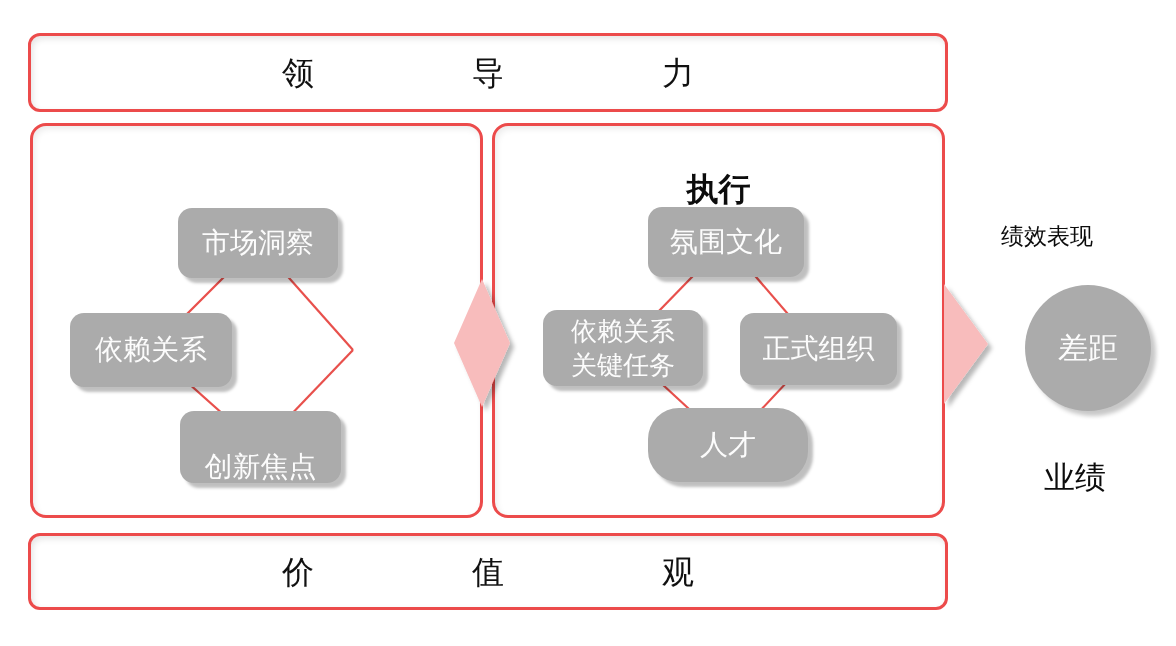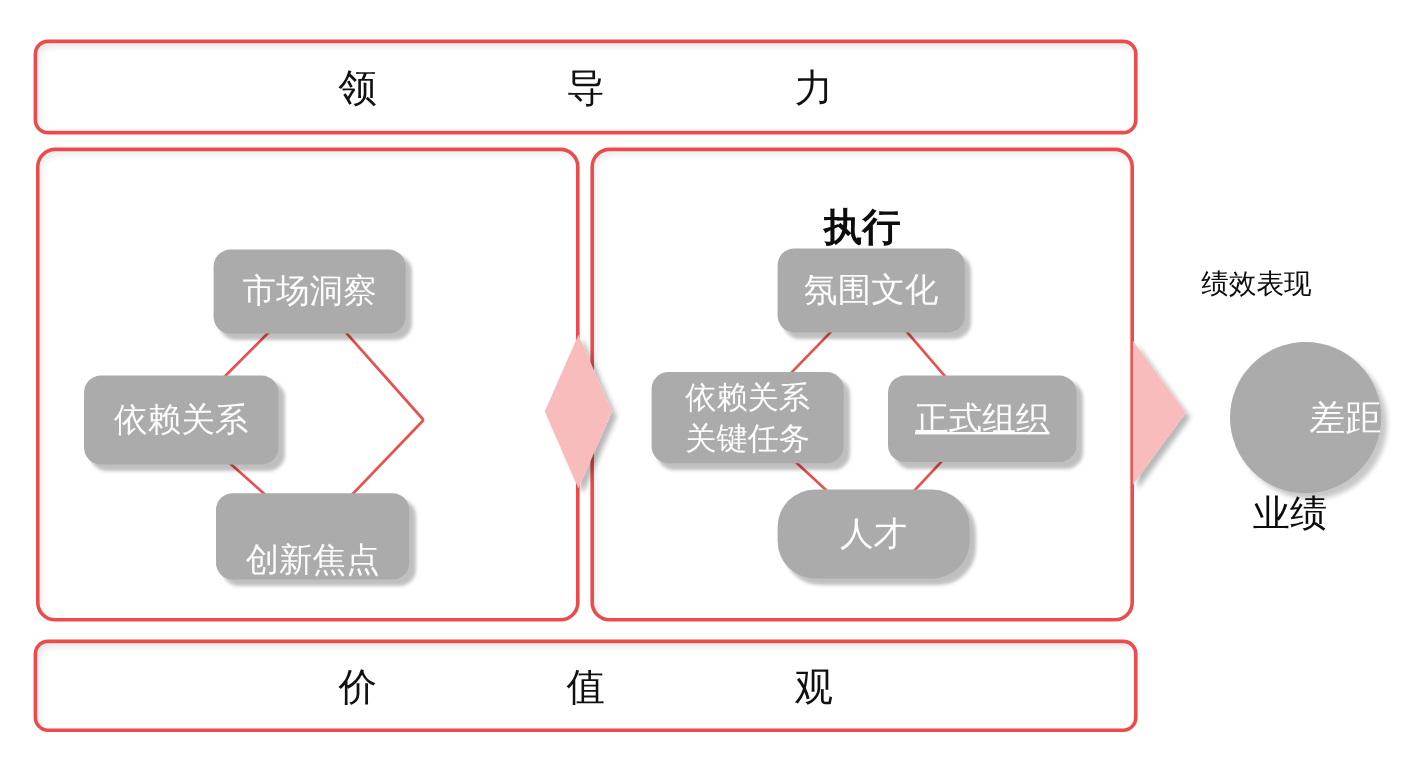--- a/index.html
+++ b/index.html
@@ -41,34 +41,34 @@
     display:flex;flex-direction:column;align-items:center;justify-content:center;
     color:#FCFCFC;font-size:28px;line-height:1.15;z-index:3;
     box-shadow:5px 5px 3px rgba(0,0,0,0.25);text-align:center;
   }
   .node-market {left:178px;top:208px;width:160px;height:70px;}
   .node-intent {left:70px; top:313px;width:162px;height:74px;}
   .node-design {left:273px;top:313px;width:160px;height:74px;}
   .node-innov  {left:180px;top:411px;width:161px;height:72px;justify-content:flex-end;}
   .node-culture{left:648px;top:207px;width:156px;height:70px;}
   .node-tasks  {left:543px;top:310px;width:160px;height:76px;font-size:26px;line-height:34px;}
-  .node-org    {left:740px;top:313px;width:157px;height:72px;text-decoration:underline;}
+  .node-org    {left:740px;top:313px;width:157px;height:72px;}
   .node-talent {left:648px;top:408px;width:160px;height:74px;border-radius:31px;}
   
   .gap-circle{
     position:absolute;left:1025px;top:285px;width:126px;height:126px;border-radius:50%;
-    background:#ABABAB;display:flex;align-items:center;justify-content:flex-end;
+    background:#ABABAB;display:flex;align-items:center;justify-content:center;
     color:#FCFCFC;font-size:30px;z-index:3;box-shadow:5px 5px 4px rgba(0,0,0,0.22);
   }
   .perf-label{
     position:absolute;left:1001px;top:225px;width:170px;text-align:left;
     font-size:23px;color:#0c0c0c;z-index:3;line-height:1;
   }
   .opp-label{
-    position:absolute;left:1000px;top:409px;width:150px;text-align:center;
+    position:absolute;left:1000px;top:459px;width:150px;text-align:center;
     font-size:31px;color:#0c0c0c;z-index:3;line-height:38px;
   }
 </style>
 </head>
 <body>
 
 <div class="canvas">
 
   <div class="banner banner-top">
     <div class="banner-chars">

